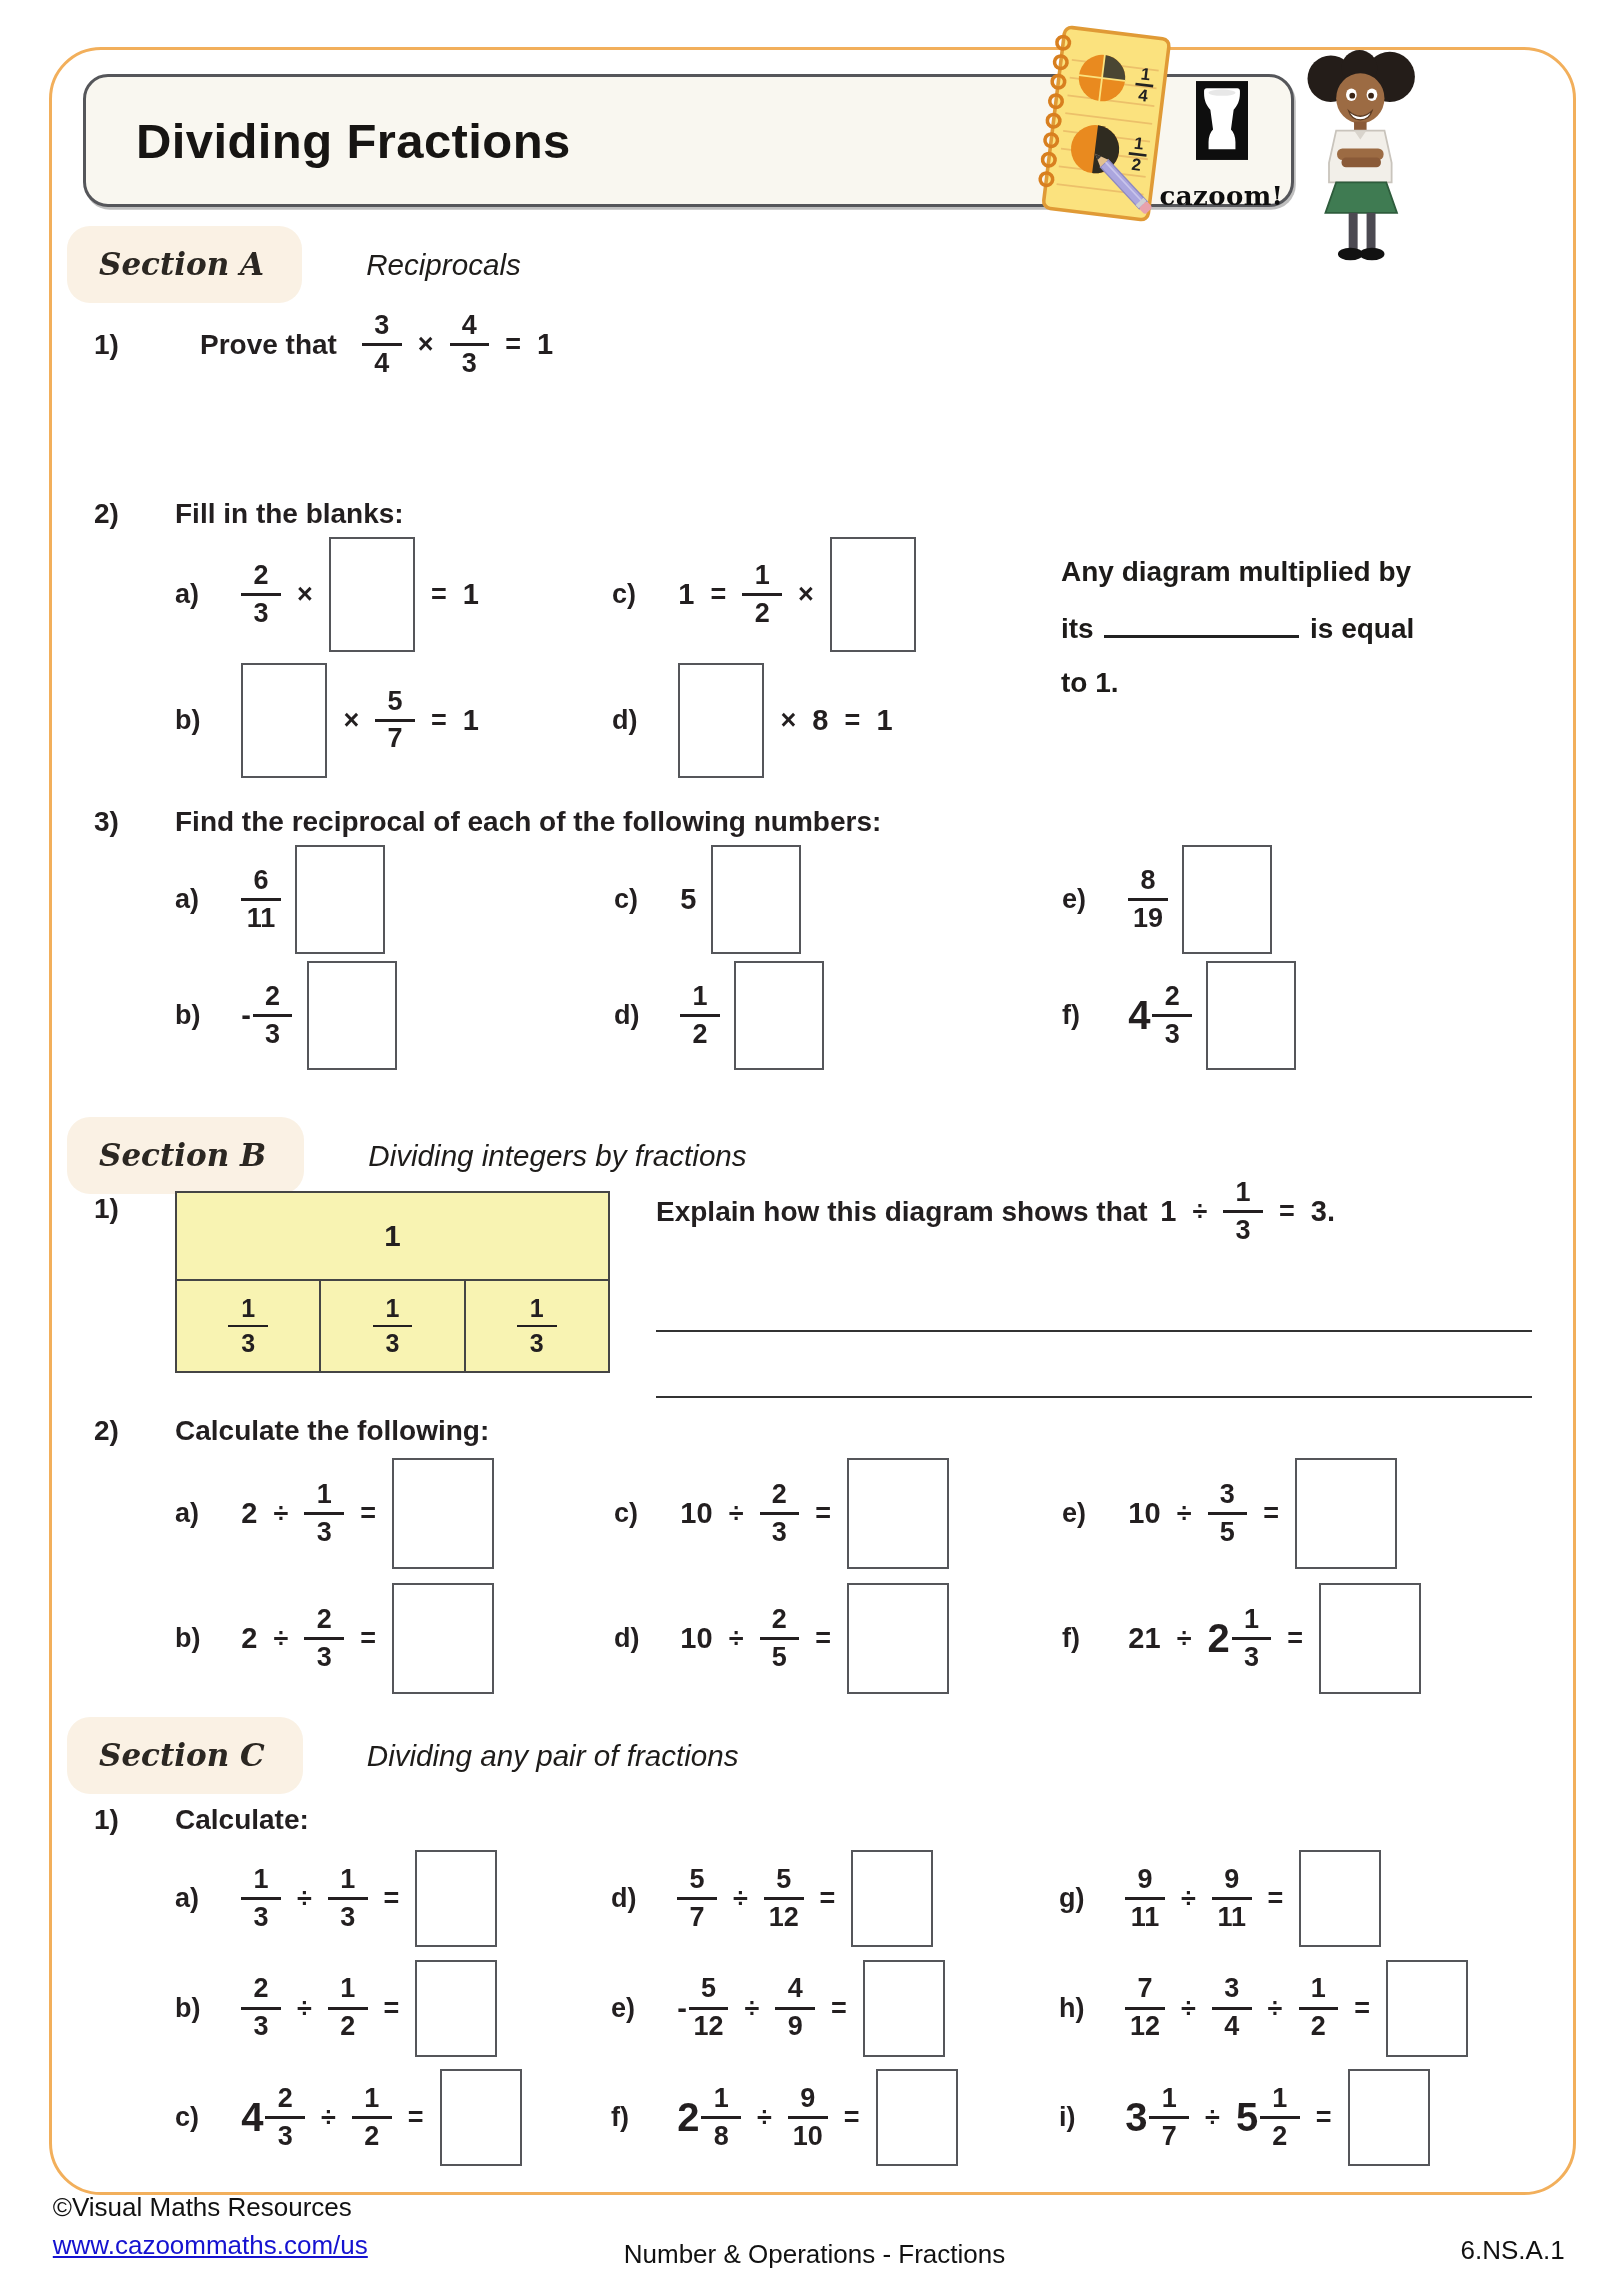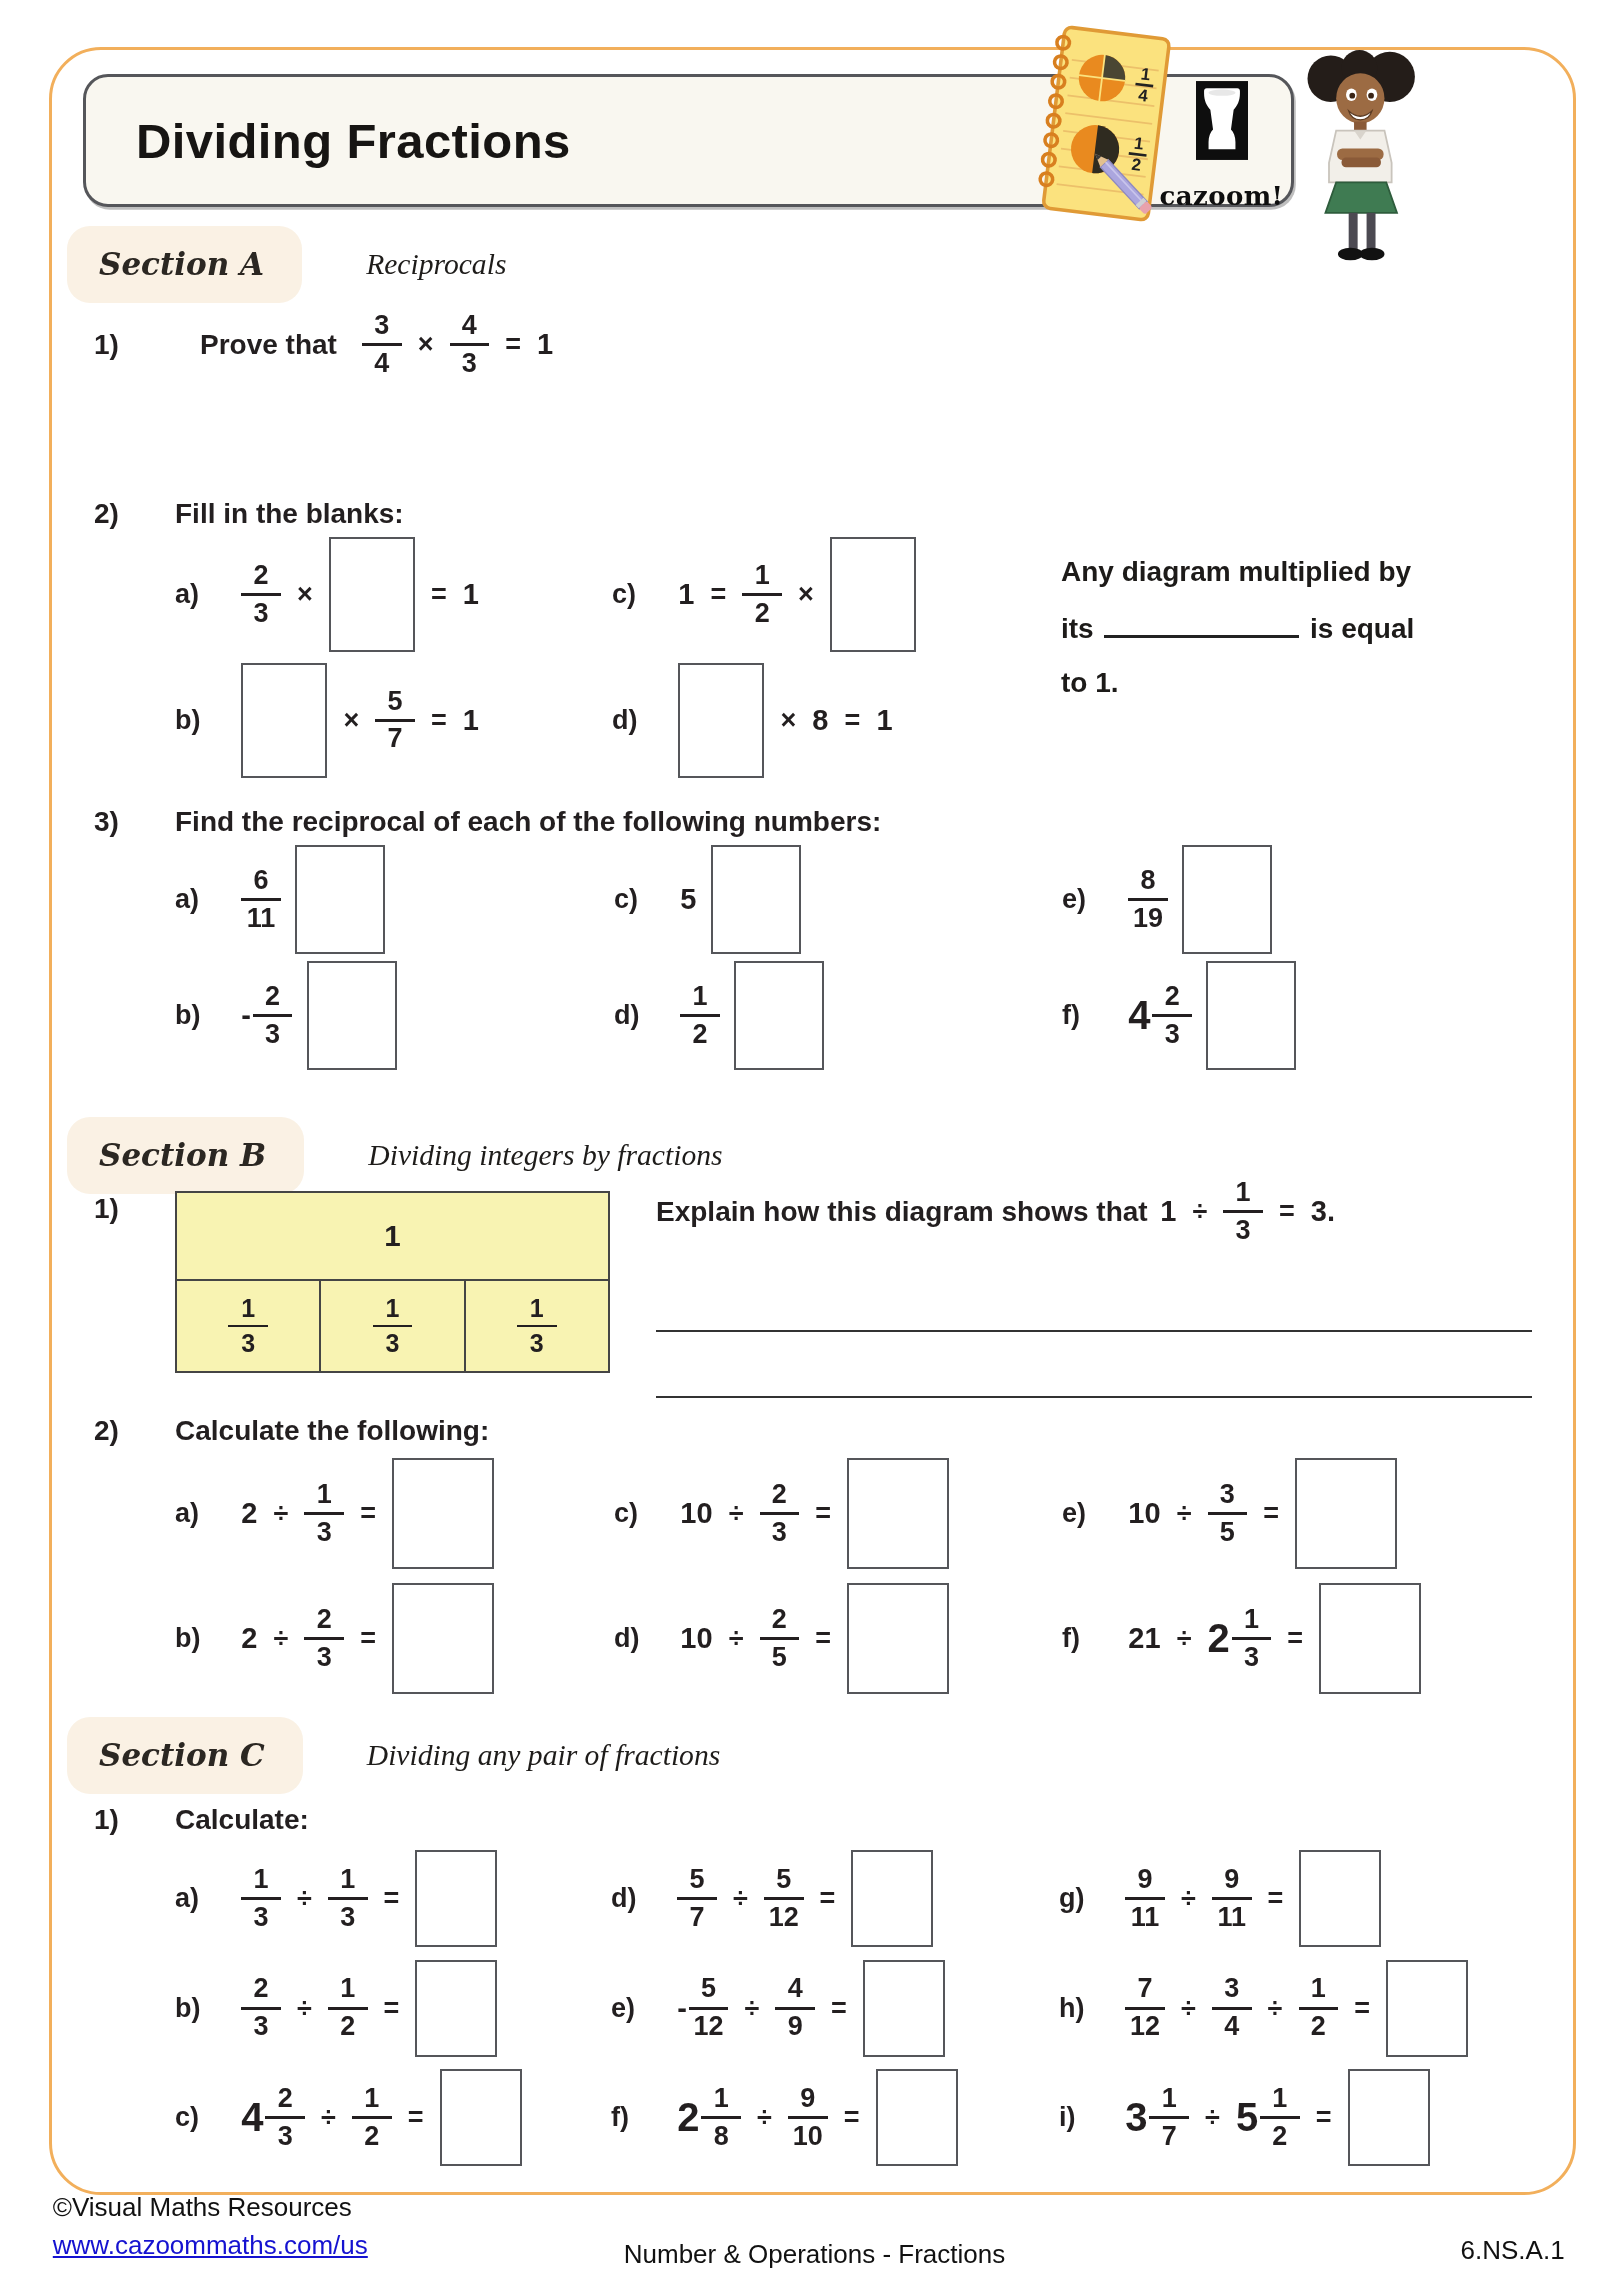--- a/index.html
+++ b/index.html
@@ -27,21 +27,21 @@
   .notebook{left:1030px;top:25px;width:150px;height:204px;}
   .girl{left:1295px;top:48px;width:136px;height:217px;}
   
   .sec-head{left:51px;display:flex;align-items:center;padding-left:16px;}
   .sec-label{
     background:#FAF1E4;border-radius:23px;padding:19.7px 38px 21.5px 32px;
     font-family:"DejaVu Serif",serif;font-style:italic;font-weight:700;
     font-size:31px;color:#2b2722;
   }
   .sec-sub{
-    font-family:Liberation Serif, serif;font-style:italic;font-size:29.6px;
+    font-family:Liberation Sans, sans-serif;font-style:italic;font-size:29.6px;
     color:#1e1c1a;margin-left:64px;
   }
   
   .q-row{display:flex;align-items:center;}
   .q-num{font-size:28px;font-weight:700;width:81px;flex:none;}
   .q-text{font-size:28px;font-weight:700;}
   .expr{display:inline-flex;align-items:center;gap:14.3px;}
   .num{font-size:29px;font-weight:700;}
   .op{font-size:27px;font-weight:700;margin:0 1.8px;}
   .minus{font-size:29px;font-weight:700;margin-right:1.8px;}

